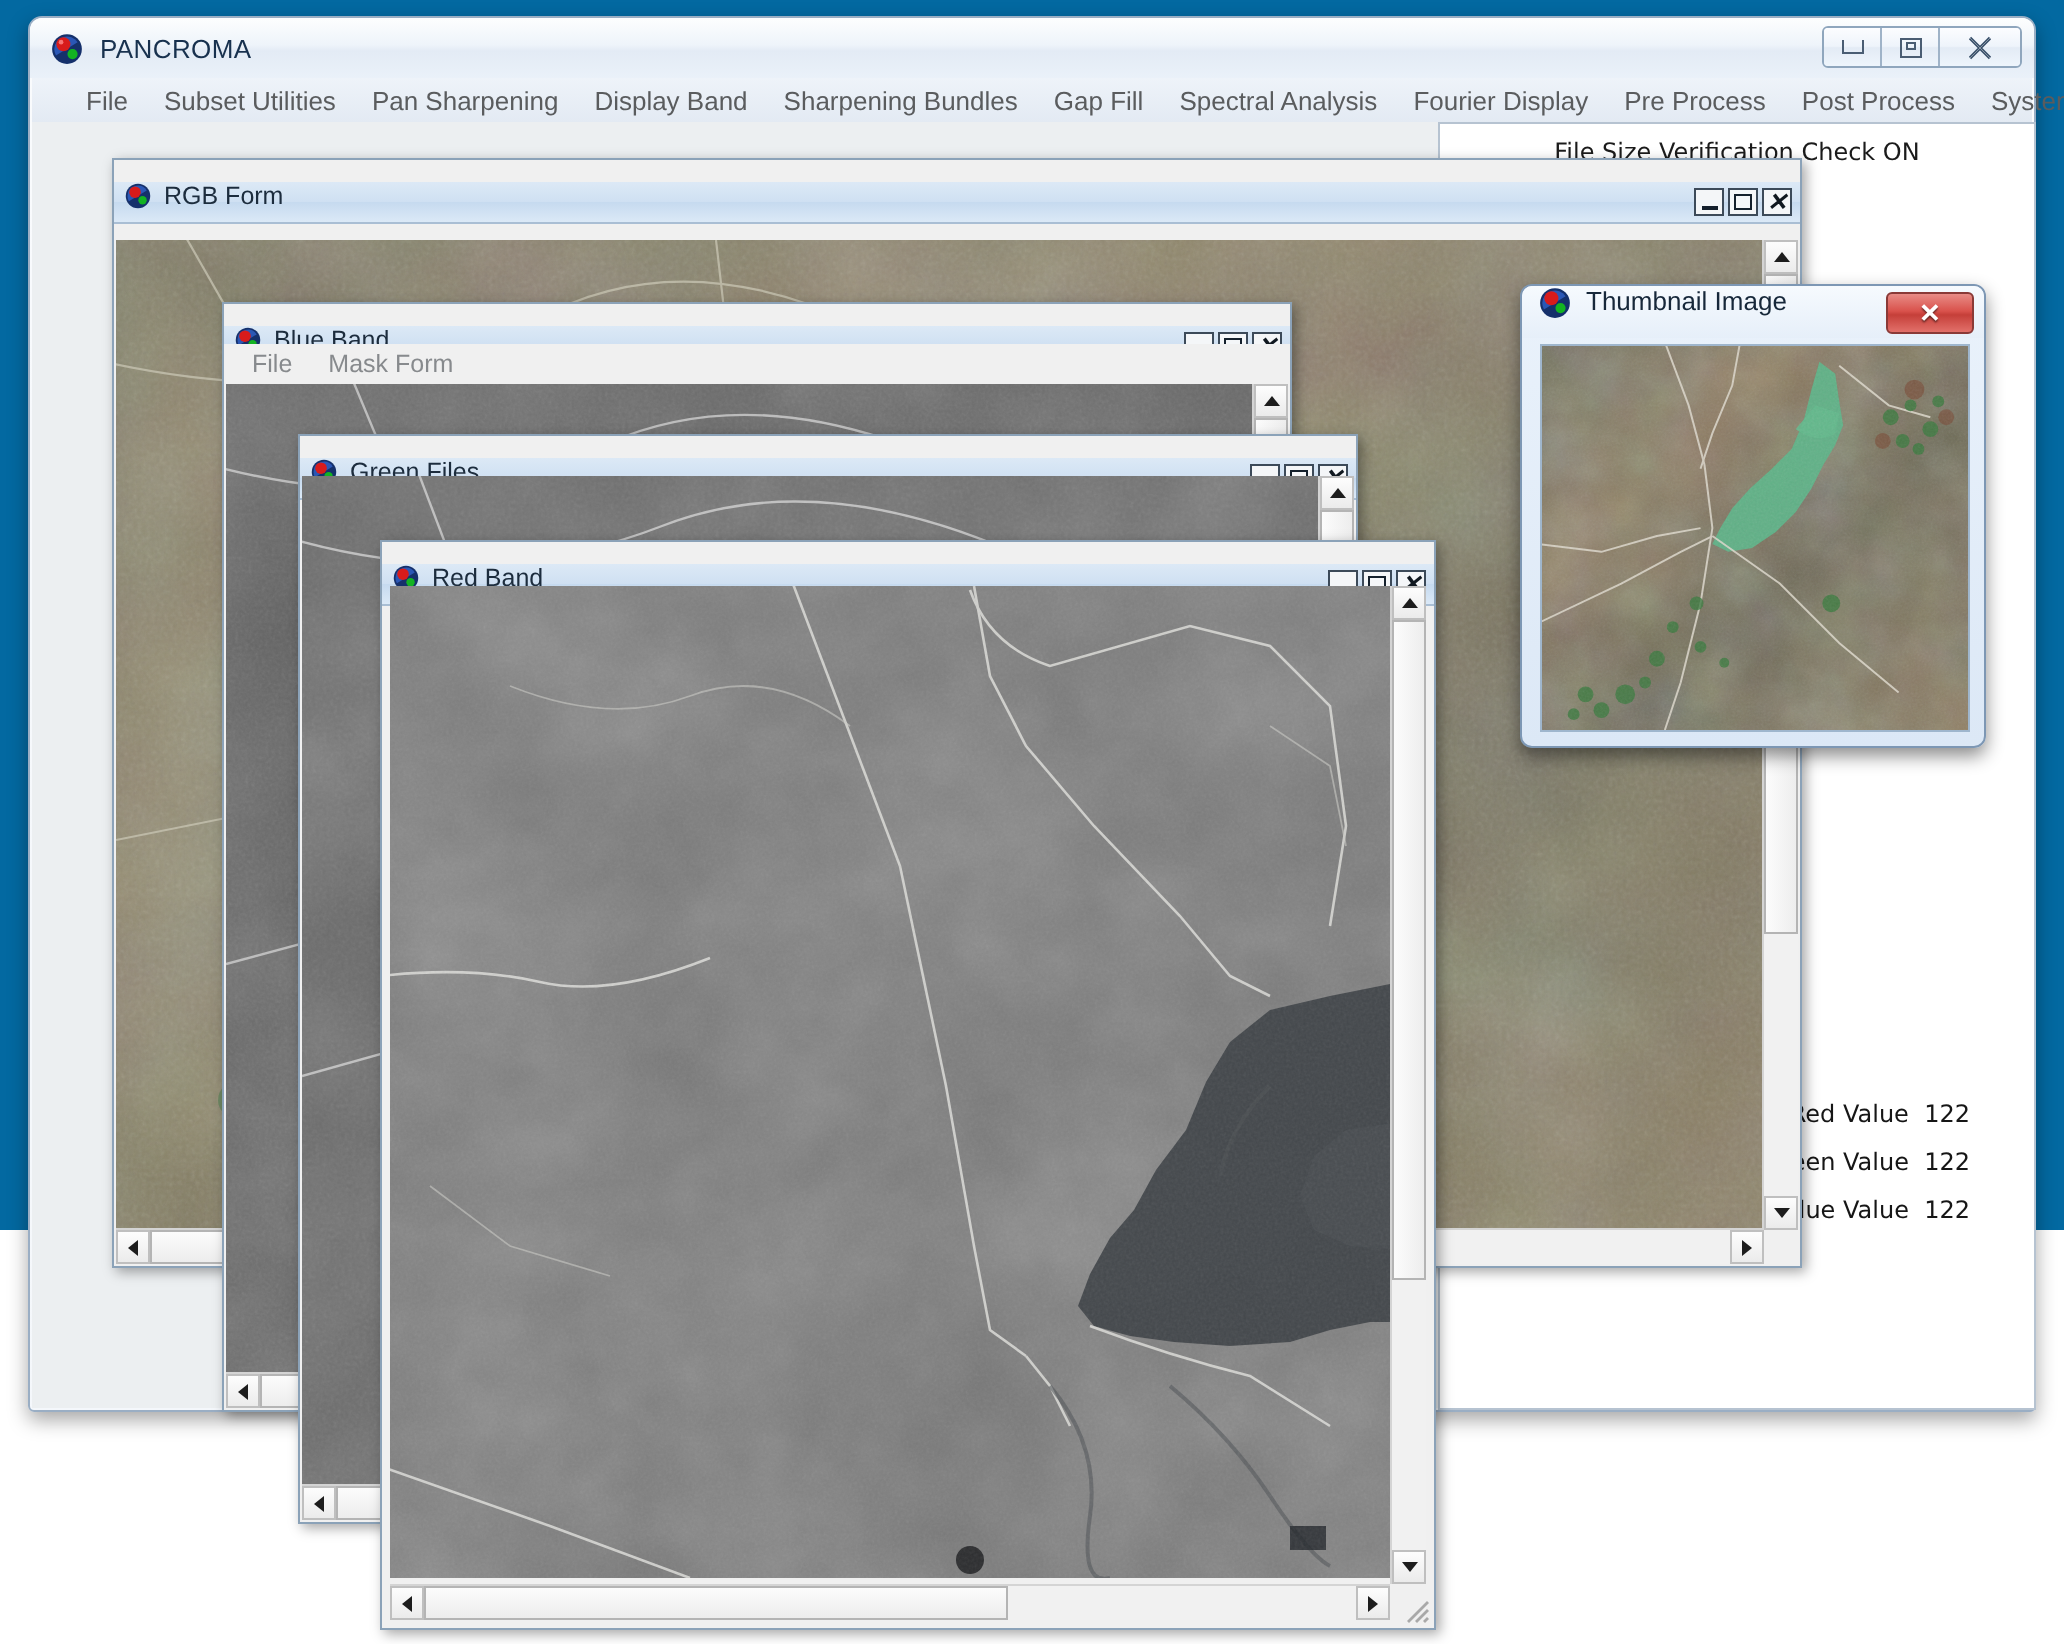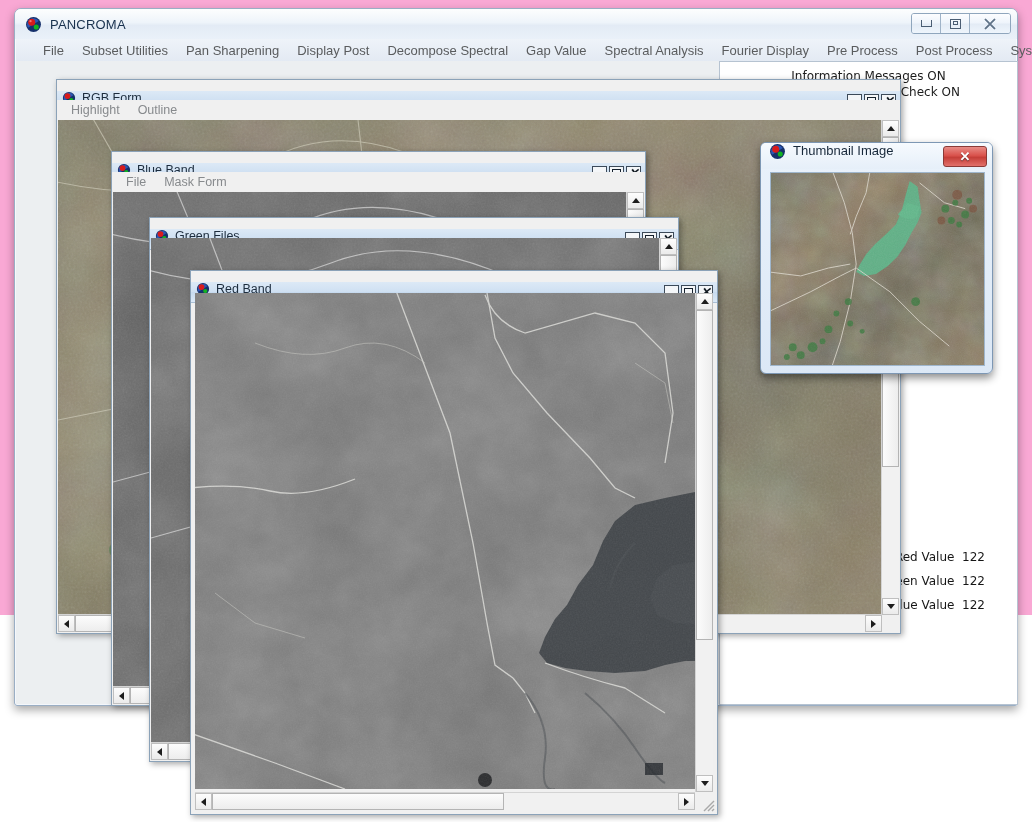--- a/index.html
+++ b/index.html
@@ -2,21 +2,21 @@
 <html><head>
 <meta charset="utf-8">
 <style>
   html, body {
     margin: 0; padding: 0;
     width: 1032px; height: 822px;
     background: #ffffff;
     font-family: "Liberation Sans", sans-serif;
     overflow: hidden;
   }
-  #root { position: relative; width: 1032px; height: 615px; background:#f9a8d4; }
+  #root { position: relative; width: 1032px; height: 615px; background:#0369a1; }
 
   
   .app-window {
     position: absolute;
     left: 14px; top: 8px;
     width: 1004px; height: 698px;
     border-radius: 7px 7px 3px 3px;
     background: linear-gradient(to bottom, #f2f6fb 0%, #e9eff7 40%, #e4ecf6 100%);
     border: 1px solid #9aaec4;
     box-shadow: 0 4px 10px rgba(0,0,0,0.35), 0 0 0 1px rgba(255,255,255,0.6) inset;
@@ -206,36 +206,35 @@
             <path d="M2 1 L12 11 M12 1 L2 11" stroke="#fff" stroke-width="0.5" fill="none" opacity=".4"></path>
           </svg>
         </div>
       </div>
     </div>
 
     <div class="app-menubar">
       <div class="menu-item">File</div>
       <div class="menu-item">Subset Utilities</div>
       <div class="menu-item">Pan Sharpening</div>
-      <div class="menu-item">Display Post</div>
-      <div class="menu-item">Decompose Spectral</div>
-      <div class="menu-item">Gap Value</div>
+      <div class="menu-item">Display Band</div>
+      <div class="menu-item">Sharpening Bundles</div>
+      <div class="menu-item">Gap Fill</div>
       <div class="menu-item">Spectral Analysis</div>
       <div class="menu-item">Fourier Display</div>
       <div class="menu-item">Pre Process</div>
       <div class="menu-item">Post Process</div>
       <div class="menu-item">System</div>
 
     </div>
 
     <div class="app-client">
 
       <div class="info-panel">
         <div class="info-lines">
-          <div>Information  Messages ON</div>
           <div>File Size Verification Check  ON</div>
         </div>
         <div class="rgbvals">
           <div><span>Red Value</span>&nbsp;&nbsp;<span>122</span></div>
           <div><span>Green Value</span>&nbsp;&nbsp;<span>122</span></div>
           <div><span>Blue Value</span>&nbsp;&nbsp;<span>122</span></div>
         </div>
       </div>
 
       <div class="mdi" style="left:40px; top:18px; width:845px; height:555px;">
@@ -251,24 +250,20 @@
             <div class="mdi-btn">
                 <i class="g-min"></i>
               </div>
             <div class="mdi-btn">
                 <i class="g-max"></i>
               </div>
             <div class="mdi-btn">
                 <i class="g-close">✕</i>
               </div>
           </div>
-        </div>
-        <div class="mdi-menubar" style="top:20px;">
-          <span>Highlight</span>
-          <span>Outline</span>
         </div>
         <div class="viewport" style="left:1px; top:40px; width:826px; height:495px;">
           <svg class="sat" viewBox="0 0 826 495" preserveAspectRatio="none">
             <defs>
               <linearGradient id="gterr" x1="0" y1="0" x2="1" y2="1">
                 <stop offset="0%" stop-color="#7e7b63"></stop>
                 <stop offset="35%" stop-color="#8e8367"></stop>
                 <stop offset="65%" stop-color="#76735c"></stop>
                 <stop offset="100%" stop-color="#8b7f62"></stop>
               </linearGradient>

